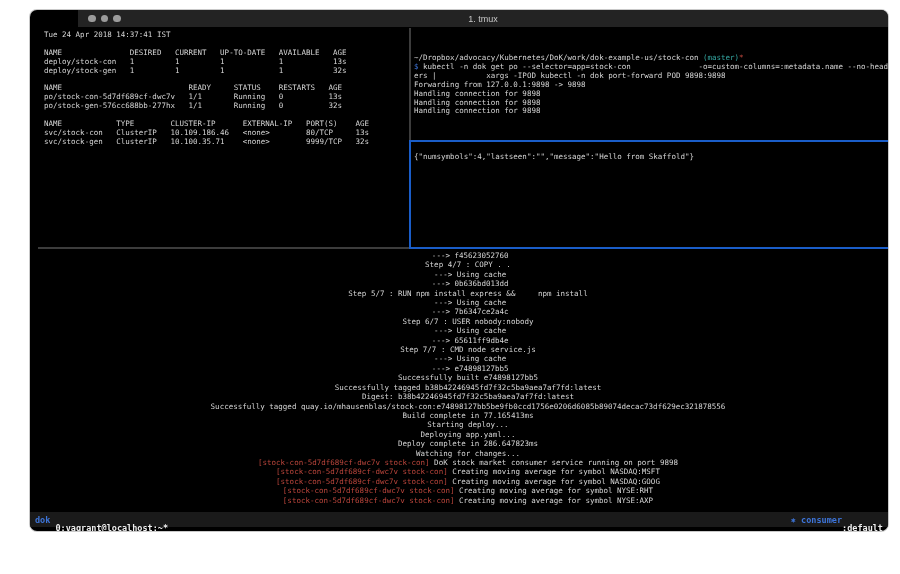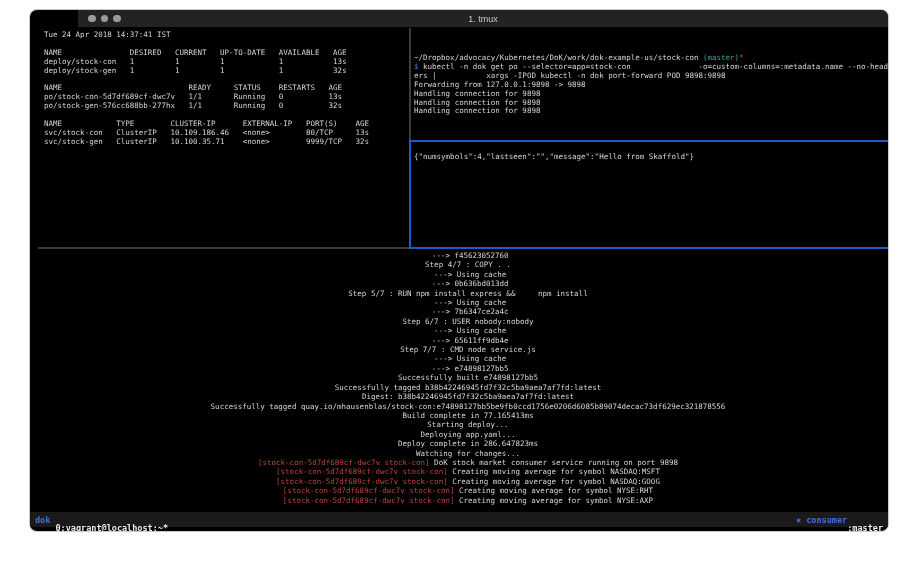--- a/index.html
+++ b/index.html
@@ -78,17 +78,17 @@
   </div>
 
   <div class="statusbar">
     <div class="status-left">
       <span class="blue">dok</span>
       <span class="winlabel"> 0:vagrant@localhost:~*</span>
     </div>
     <div class="status-right">
       <span class="blue">⎈ </span>
       <span class="blue">consumer</span>
-      <span class="winlabel">:master</span>
+      <span class="winlabel">:default</span>
     </div>
   </div>
 
 </div>
 
 </body></html>

